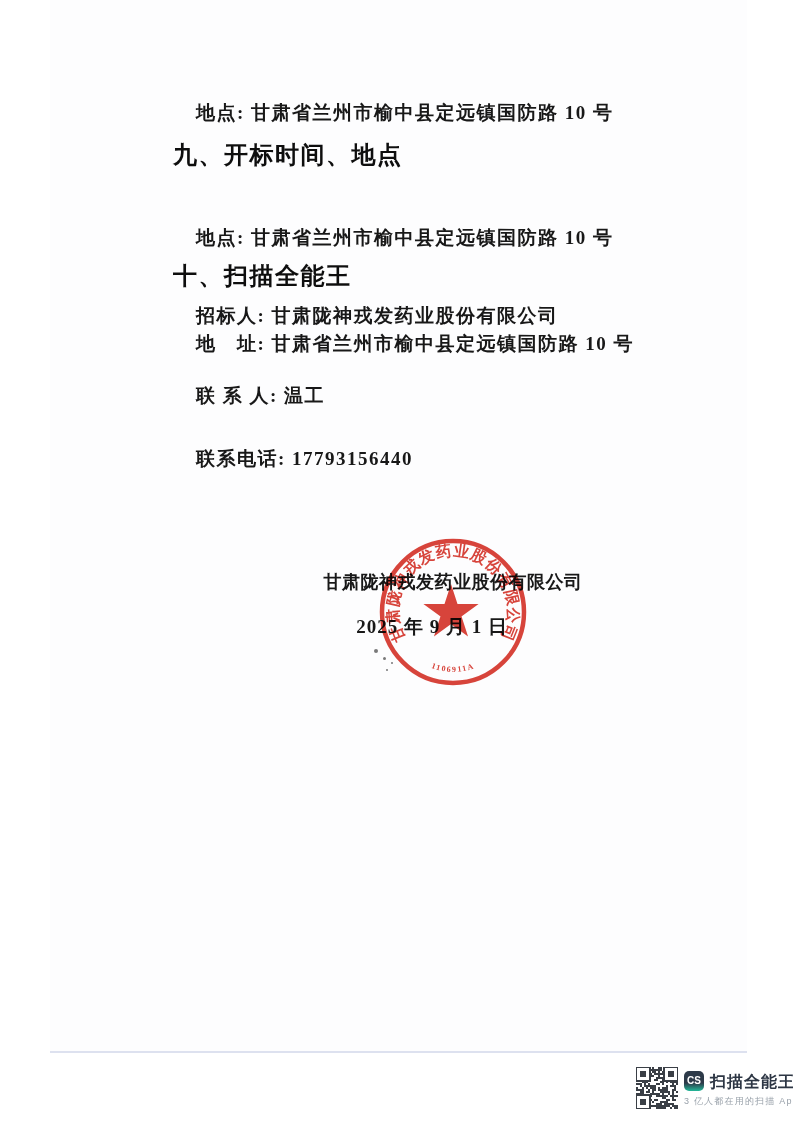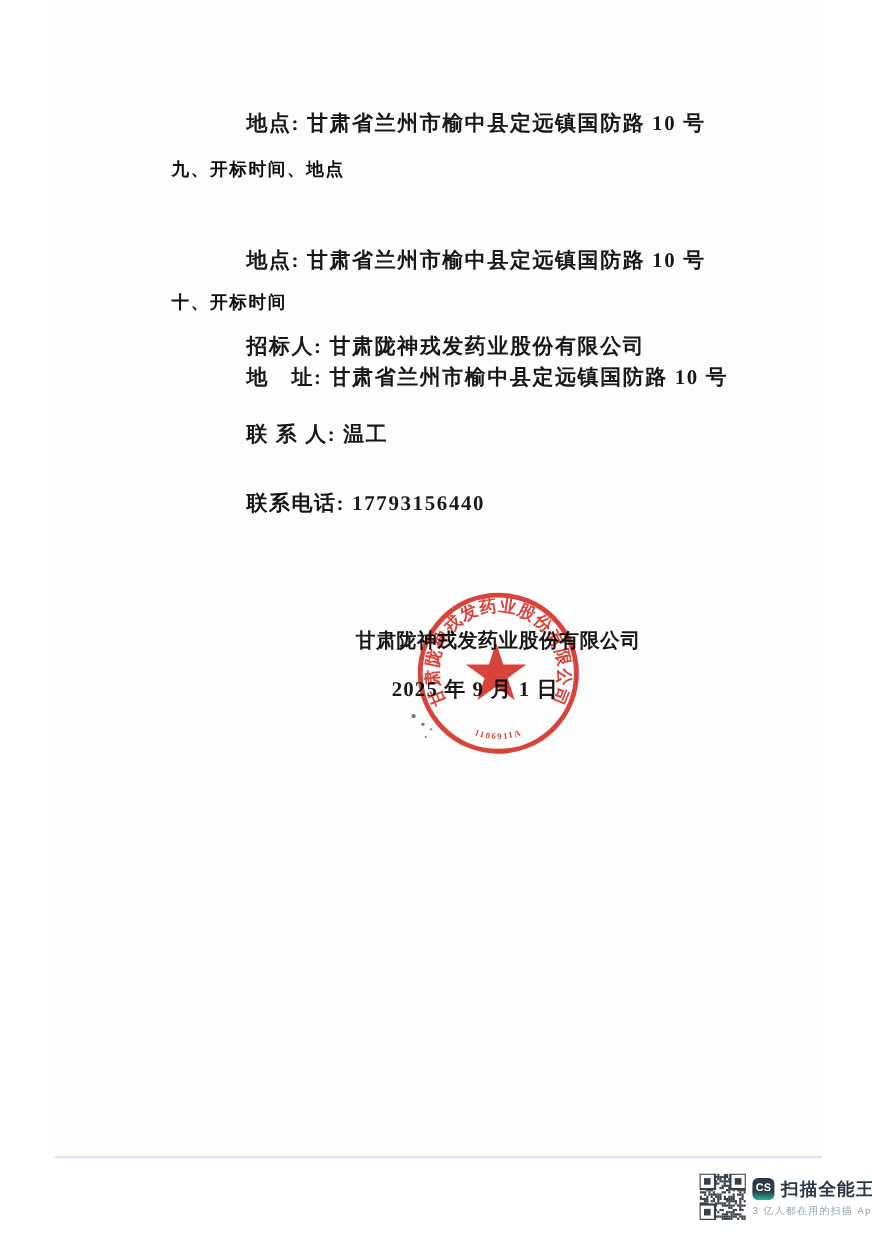--- a/index.html
+++ b/index.html
@@ -26,25 +26,24 @@
     line-height: 26px;
     white-space: pre;
     color: #181818;
   }
   .doc-line.body {
     left: 196px;
     font-size: 19px;
     letter-spacing: 1.5px;
     font-weight: 600;
     font-family: "Liberation Serif", "DejaVu Serif", serif;
-    margin-left: 28px;
   }
   .doc-line.header {
-    left: 156px;
-    font-size: 16px;
+    left: 173px;
+    font-size: 24px;
     letter-spacing: 1.5px;
     font-weight: bold;
     color: #0e0e0e;
     font-family: "Liberation Sans", "DejaVu Sans", sans-serif;
   }
   .sig-company {
     position: absolute;
     left: 453px; top: 570px;
     transform: translateX(-50%);
     font-size: 18px;
@@ -115,21 +114,21 @@
 </head>
 <body>
 
 <div class="page">
 
   <div class="scan-sheet"></div>
 
   <div class="doc-line body" style="top:100px">地点: 甘肃省兰州市榆中县定远镇国防路 10 号</div>
   <div class="doc-line header" style="top:142px">九、开标时间、地点</div>
   <div class="doc-line body" style="top:225px">地点: 甘肃省兰州市榆中县定远镇国防路 10 号</div>
-  <div class="doc-line header" style="top:263px">十、开标时间</div>
+  <div class="doc-line header" style="top:263px">十、扫描全能王</div>
   <div class="doc-line body" style="top:303px">招标人: 甘肃陇神戎发药业股份有限公司</div>
   <div class="doc-line body" style="top:331px">地　址: 甘肃省兰州市榆中县定远镇国防路 10 号</div>
   <div class="doc-line body" style="top:383px">联 系 人: 温工</div>
   <div class="doc-line body" style="top:446px">联系电话: 17793156440</div>
 
   <div class="sig-company">甘肃陇神戎发药业股份有限公司</div>
   <div class="sig-date">2025 年 9 月 1 日</div>
 
   <div class="speck" style="left:374px; top:649px; width:4px; height:4px;"></div>
   <div class="speck" style="left:383px; top:657px; width:3px; height:3px;"></div>

